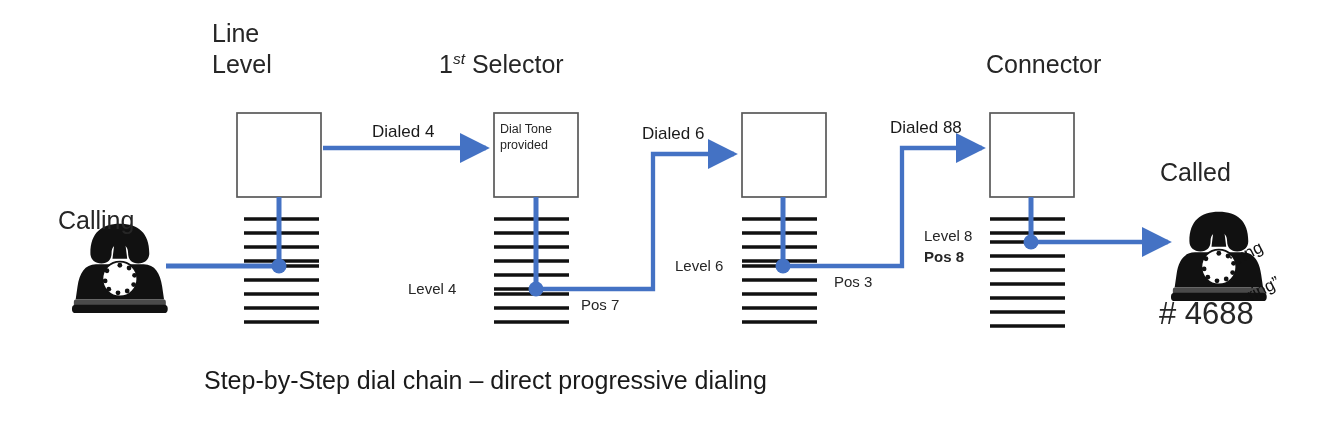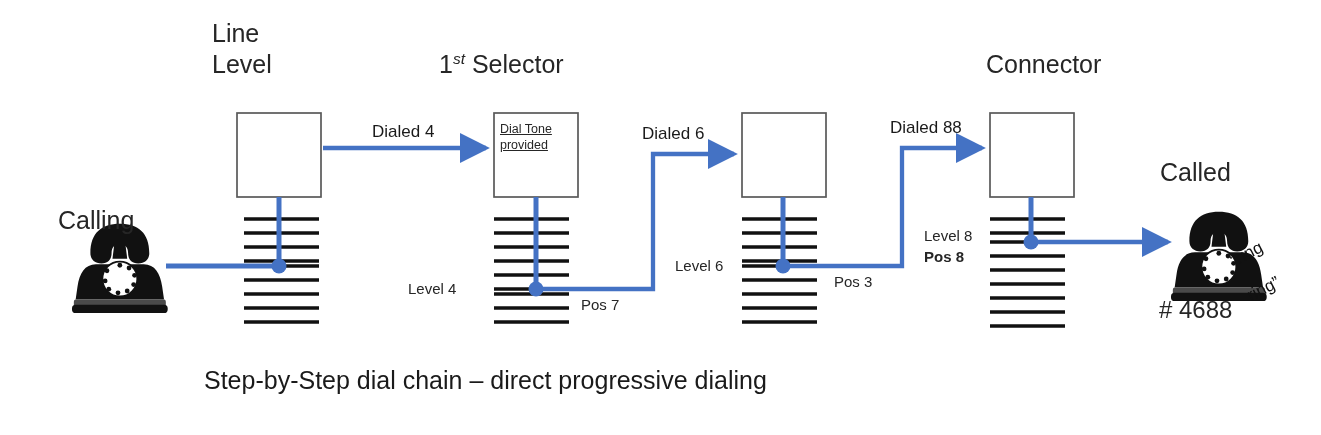--- a/index.html
+++ b/index.html
@@ -14,21 +14,21 @@
   .lbl{position:absolute;white-space:nowrap;line-height:1.12;color:#262626;}
 
   .heading{font-size:25px;}
   .heading-2line{font-size:25px;line-height:1.22;}
 
   .dialed{font-size:17px;color:#1a1a1a;}
   .levellbl{font-size:15px;color:#262626;}
   .poslbl{font-size:15px;color:#262626;}
 
   .endpoint{font-size:25px;}
-  .number{font-size:24px;}
+  .number{font-size:31px;}
 
   .boxtext{
     position:absolute;font-size:12.5px;line-height:1.25;
     color:#262626;text-align:left;
   }
 
   .caption{
     position:absolute;font-size:25px;color:#1a1a1a;white-space:nowrap;
   }
 
@@ -191,21 +191,21 @@
   </div>
 
   <div class="lbl heading" style="left:423px;top:50px;">
     <span>1</span><sup>st</sup>
     <span>Selector</span>
   </div>
 
 
   <div class="lbl heading" style="left:970px;top:50px;">Connector</div>
 
-  <div class="boxtext" style="left:484px;top:122px;width:76px;text-decoration:underline;">
+  <div class="boxtext" style="left:484px;top:122px;width:76px;">
     <div>Dial Tone</div>
     <div>provided</div>
   </div>
 
   <div class="lbl dialed" style="left:356px;top:122px;">Dialed 4</div>
   <div class="lbl dialed" style="left:626px;top:124px;">Dialed 6</div>
   <div class="lbl dialed" style="left:874px;top:118px;">Dialed 88</div>
 
   <div class="lbl levellbl" style="left:392px;top:281px;">Level 4</div>
   <div class="lbl poslbl" style="left:565px;top:297px;">Pos 7</div>

